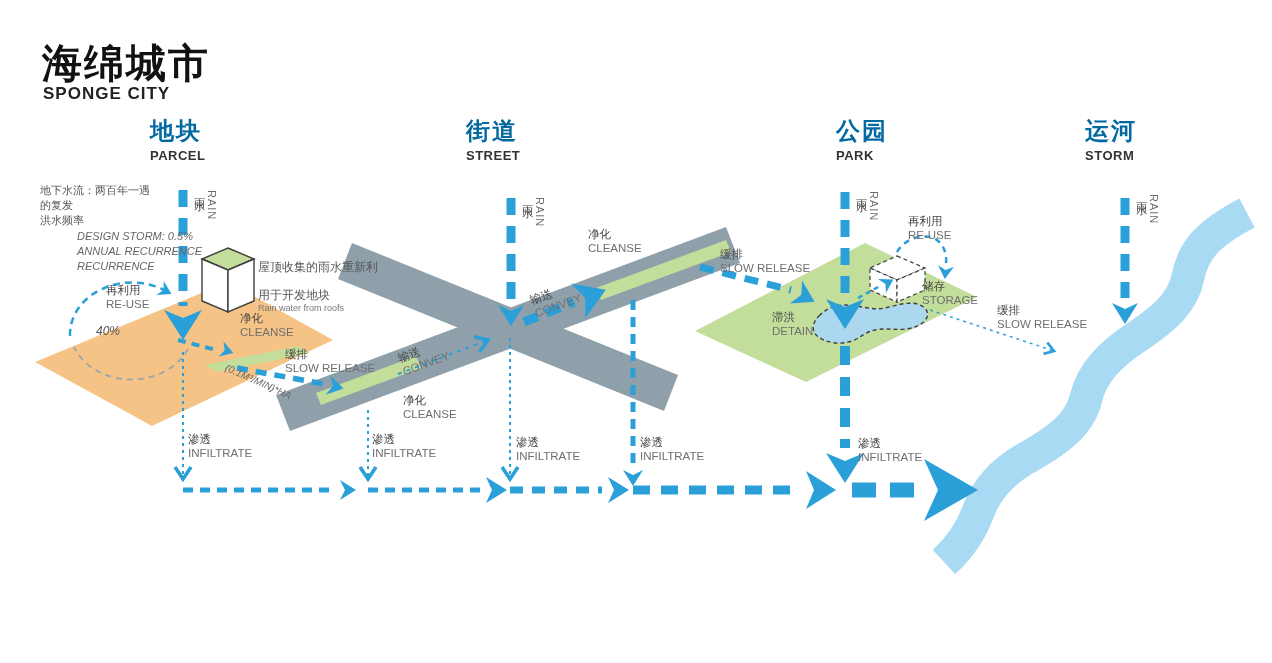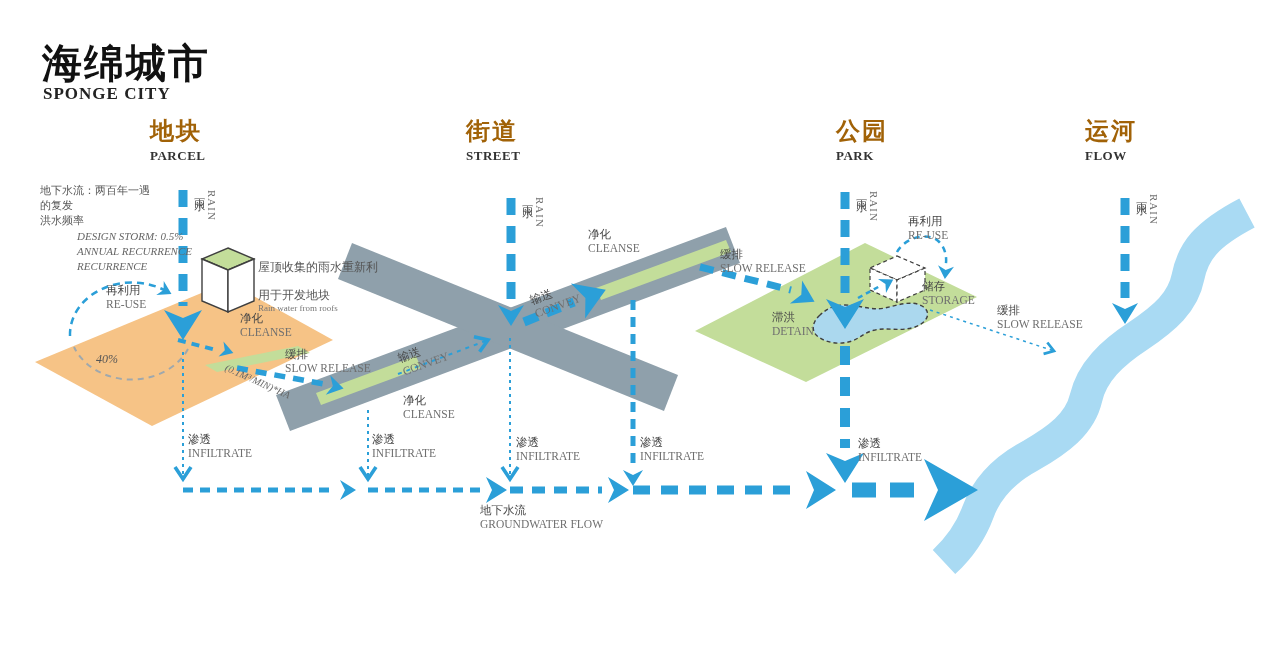--- a/index.html
+++ b/index.html
@@ -1,50 +1,50 @@
 <!DOCTYPE html>
 <html style="--flow-blue: #2B9FD8; --parcel-orange: #F6C386; --green: #C3DD9A; --road-gray: #8FA0AB; --canal-blue: #A9DAF3; --pond-blue: #ABD8EE; --arc-gray: #9FA8AD; --text-dark: #474747; --text-gray: #6F6F6F; --outline-dark: #3F3F3F;"><head>
 <meta charset="utf-8">
 <style>
   html,body{margin:0;padding:0;background:#ffffff;}
   .stage{position:relative;width:1272px;height:663px;background:#fff;overflow:hidden;
-         font-family:Liberation Serif, serif;}
+         font-family:Liberation Sans, sans-serif;}
   svg{position:absolute;left:0;top:0;}
 
   
   .fill-blue{fill:var(--flow-blue);}
   .stroke-blue{stroke:var(--flow-blue);fill:none;}
   .stroke-gray{stroke:var(--arc-gray);fill:none;}
   .fill-orange{fill:var(--parcel-orange);}
   .fill-green{fill:var(--green);}
   .fill-road{fill:var(--road-gray);}
   .stroke-canal{stroke:var(--canal-blue);fill:none;}
   .fill-pond{fill:var(--pond-blue);stroke:var(--outline-dark);stroke-width:1.4;stroke-dasharray:4 3;}
   .cube-face{fill:#ffffff;stroke:var(--outline-dark);stroke-width:1.4;}
   .cube-top{fill:var(--green);stroke:var(--outline-dark);stroke-width:1.4;}
   .tank-face{fill:#ffffff;stroke:var(--outline-dark);stroke-width:1.2;stroke-dasharray:4 3;}
   .mkstroke{fill:none;stroke:var(--flow-blue);stroke-width:1.8;}
 
   
   .title-zh{position:absolute;left:42px;top:36px;font-size:40px;font-weight:bold;color:#111;letter-spacing:2px;}
   .title-en{position:absolute;left:43px;top:84px;font-size:17px;font-weight:bold;color:#222;letter-spacing:1px;}
   .hdr{position:absolute;text-align:left;}
-  .hdr .hzh{display:block;font-size:24px;font-weight:bold;color:#a16207;letter-spacing:2px;}
+  .hdr .hzh{display:block;font-size:24px;font-weight:bold;color:#0369a1;letter-spacing:2px;}
   .hdr .hen{display:block;font-size:13px;font-weight:bold;color:#333;letter-spacing:.5px;margin-top:1px;}
   .lbl{position:absolute;line-height:1.22;white-space:nowrap;}
   .lbl .zh{display:block;font-size:11.5px;color:var(--text-dark);font-weight:500;}
   .lbl .en{display:block;font-size:11.5px;color:var(--text-gray);}
   .note{position:absolute;left:40px;top:183px;line-height:1.38;white-space:nowrap;}
   .note .nzh{display:block;font-size:11px;color:#555;}
   .note .nen{display:block;font-size:11px;color:#666;font-style:italic;margin-left:37px;}
   .roofnote{position:absolute;left:258px;top:260px;line-height:1.3;white-space:nowrap;}
   .roofnote .r1{display:block;font-size:12px;color:#555;}
   .roofnote .gap{display:block;height:12px;}
   .roofnote .r3{display:block;font-size:9px;color:#777;}
-  .pct{position:absolute;left:96px;top:324px;font-size:12px;font-style:italic;color:#555;margin-top:28px;}
+  .pct{position:absolute;left:96px;top:324px;font-size:12px;font-style:italic;color:#555;}
   .rate{position:absolute;left:228px;top:362px;font-size:10px;font-style:italic;color:#666;
         transform:rotate(24deg);transform-origin:left top;white-space:nowrap;}
   .vlabel{position:absolute;writing-mode:vertical-lr;line-height:1.15;}
   .vlabel .zh{display:block;font-size:11px;color:var(--text-dark);letter-spacing:1px;}
   .vlabel .en{display:block;font-size:11px;color:var(--text-gray);letter-spacing:1px;}
   .rot{transform-origin:left top;}
 </style>
 </head>
 <body>
 
@@ -144,21 +144,21 @@
   <div class="hdr" style="left:466px;top:115px">
     <span class="hzh">街道</span>
     <span class="hen">STREET</span>
   </div>
   <div class="hdr" style="left:836px;top:115px">
     <span class="hzh">公园</span>
     <span class="hen">PARK</span>
   </div>
   <div class="hdr" style="left:1085px;top:115px">
     <span class="hzh">运河</span>
-    <span class="hen">FLOW</span>
+    <span class="hen">STORM</span>
   </div>
 
   <div class="note">
     <span class="nzh">地下水流：两百年一遇</span>
     <span class="nzh">的复发</span>
     <span class="nzh">洪水频率</span>
     <span class="nen">DESIGN STORM: 0.5%</span>
     <span class="nen">ANNUAL RECURRENCE</span>
     <span class="nen">RECURRENCE</span>
   </div>
@@ -256,18 +256,14 @@
   </div>
   <div class="lbl" style="left:640px;top:435px">
     <span class="zh">渗透</span>
     <span class="en">INFILTRATE</span>
   </div>
   <div class="lbl" style="left:858px;top:436px">
     <span class="zh">渗透</span>
     <span class="en">INFILTRATE</span>
   </div>
 
-  <div class="lbl" style="left:480px;top:503px">
-    <span class="zh">地下水流</span>
-    <span class="en">GROUNDWATER FLOW</span>
-  </div>
 
 </div>
 
 </body></html>

